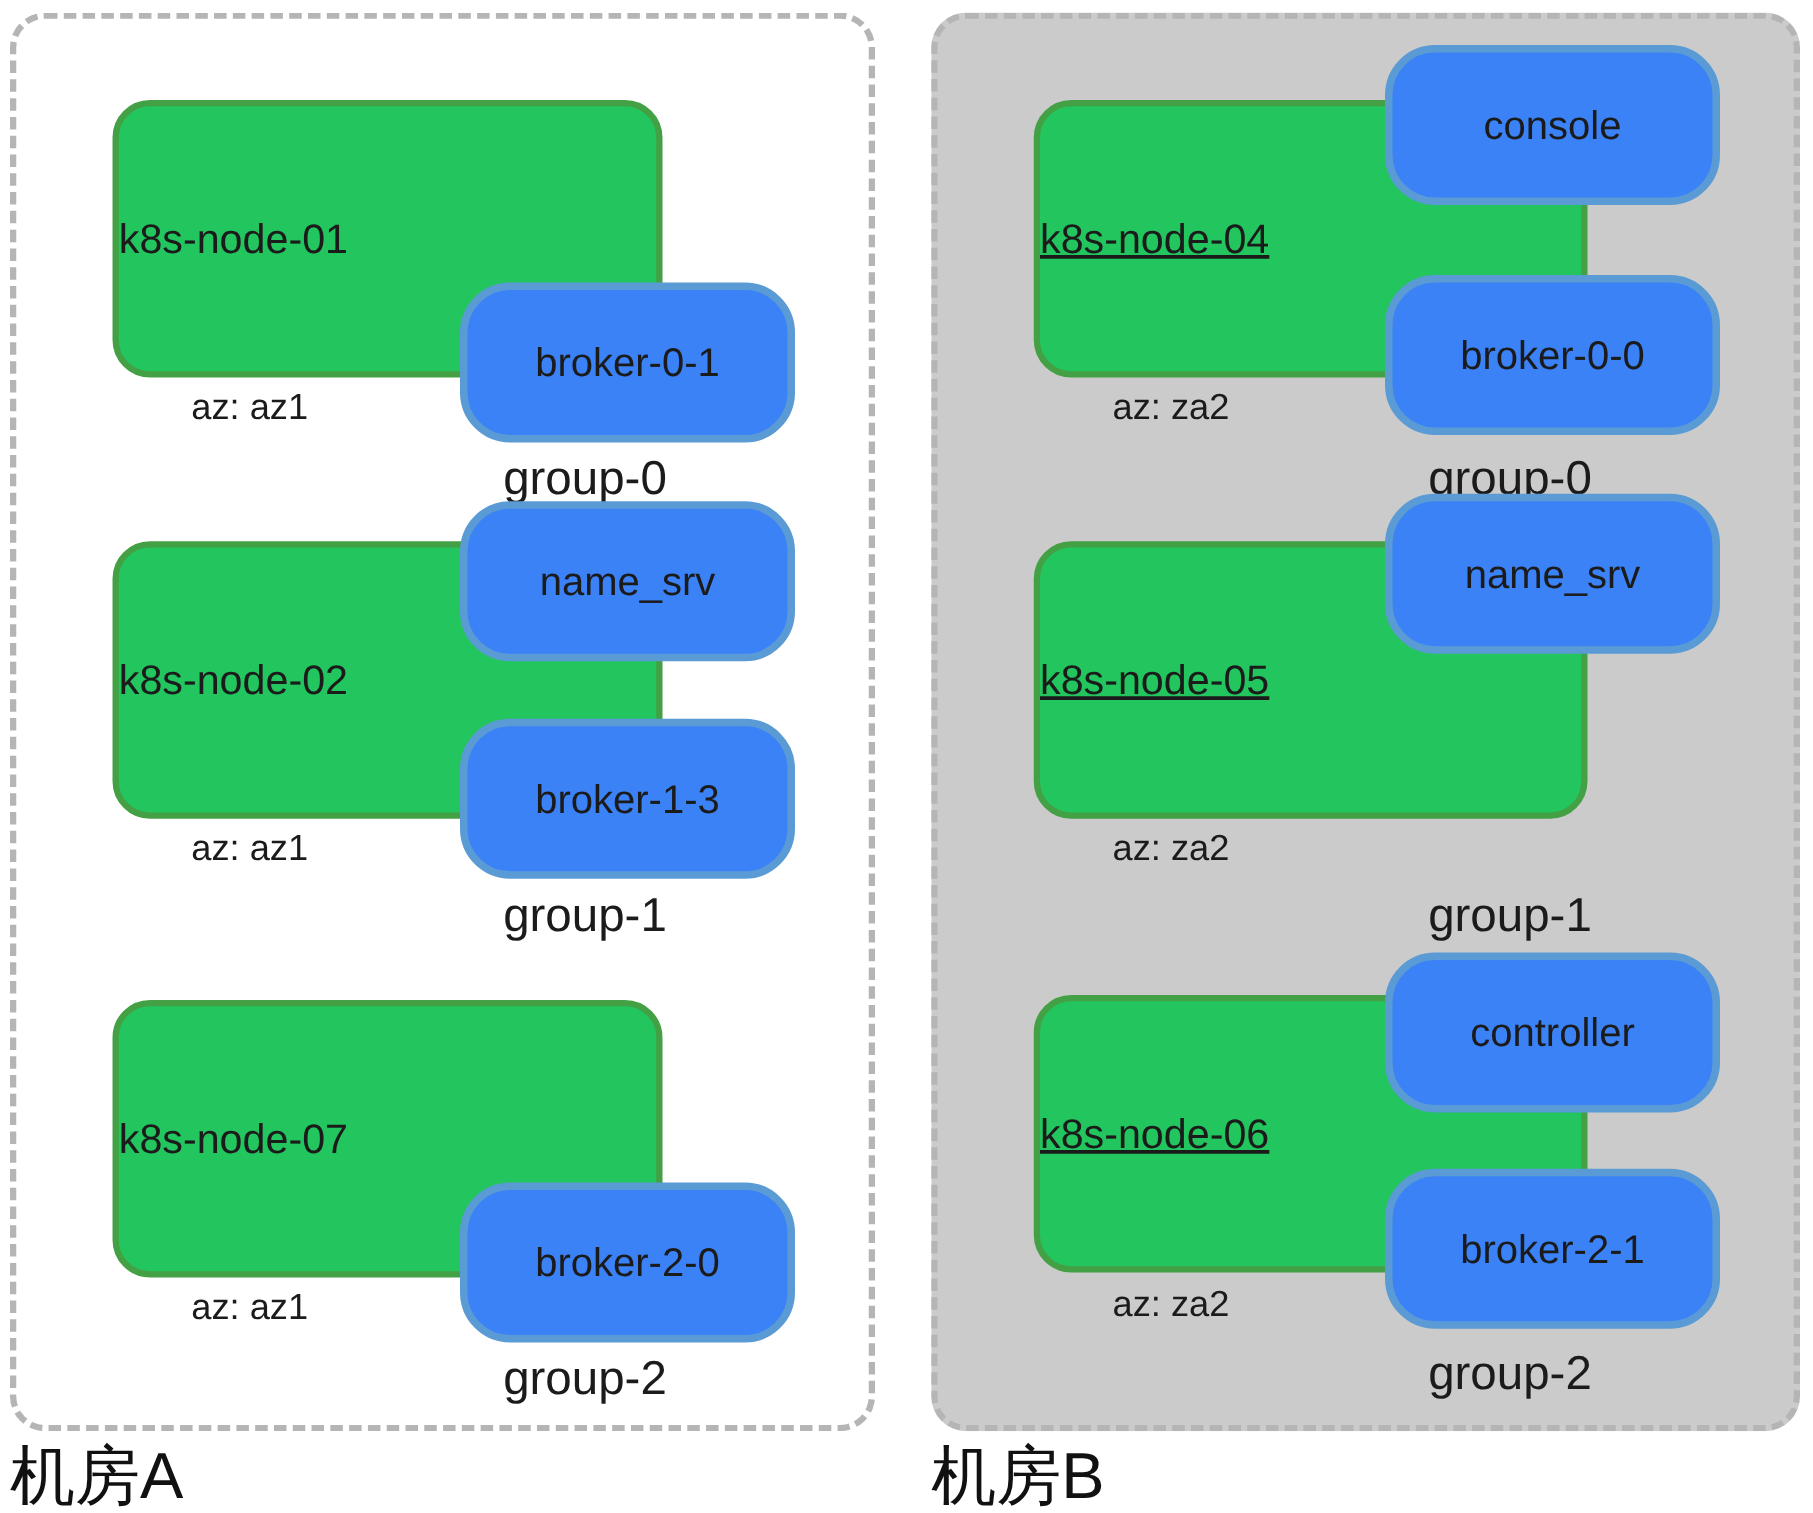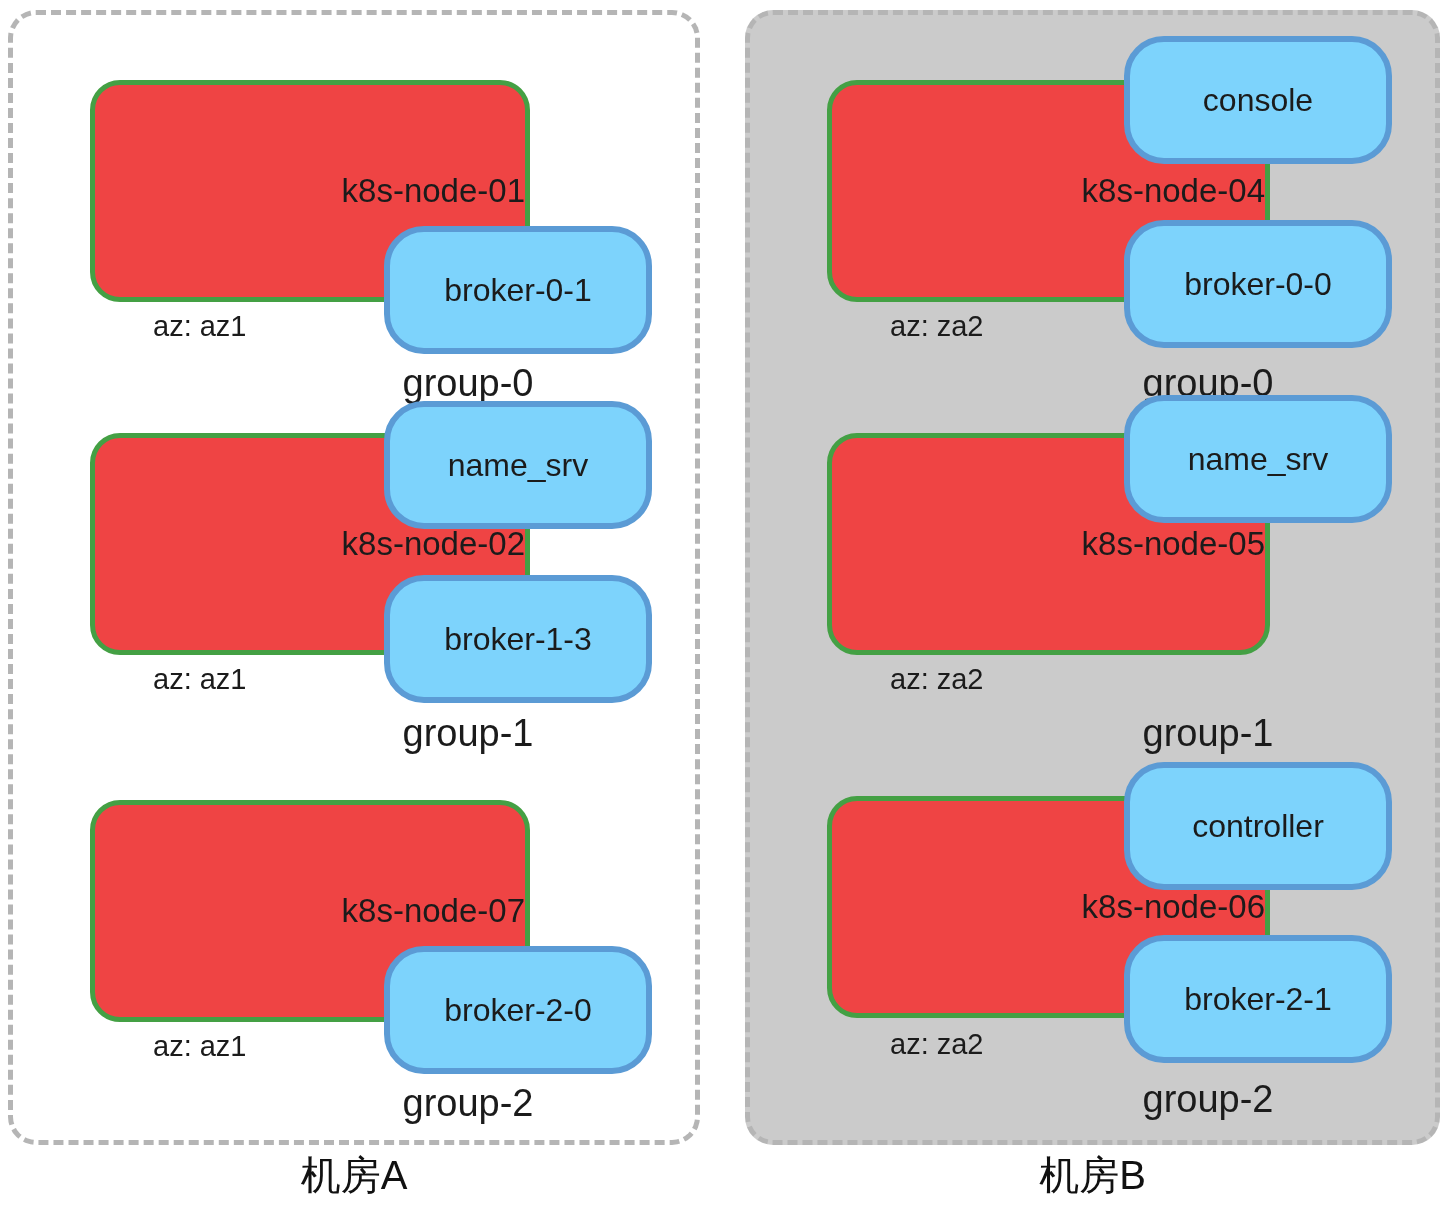--- a/index.html
+++ b/index.html
@@ -19,56 +19,54 @@
     border: 5px dashed #b5b5b5;
     border-radius: 28px;
     z-index: 1;
   }
   .room-a { left: 8px;   top: 10px; width: 692px; height: 1135px; background: #ffffff; }
   .room-b { left: 745px; top: 10px; width: 695px; height: 1135px; background: #cbcbcb; }
 
   .room-title {
     position: absolute;
     top: 1153px;
-    font-size: 40px;
+    font-size: 52px;
     line-height: 1.1;
-    text-align: center;
     color: #111111;
     z-index: 1;
   }
   .title-a { left: 8px;   width: 692px; }
   .title-b { left: 745px; width: 695px; }
 
   .gnode {
     position: absolute;
-    background: #ef4444;
+    background: #22c55e;
     border: 5px solid #44a044;
     border-radius: 30px;
     display: flex;
     align-items: center;
-    justify-content: flex-end;
+    justify-content: flex-start;
     font-size: 33px;
     z-index: 2;
   }
   .gnode-a { left: 90px;  width: 440px; height: 222px; }
-  .gnode-b { left: 827px; width: 443px; height: 222px; }
+  .gnode-b { left: 827px; width: 443px; height: 222px; text-decoration: underline; }
 
   .svc {
     position: absolute;
     width: 268px;
     height: 128px;
-    background: #7dd3fc;
+    background: #3b82f6;
     border: 6px solid #5b9bd5;
     border-radius: 40px;
     display: flex;
     align-items: center;
     justify-content: center;
     font-size: 32px;
     z-index: 3;
-    margin-left: 16px;
   }
   .svc-a { left: 368px; }
   .svc-b { left: 1108px; }
 
   .az {
     position: absolute;
     font-size: 29px;
     z-index: 2;
     white-space: nowrap;
     margin-left: 28px;

